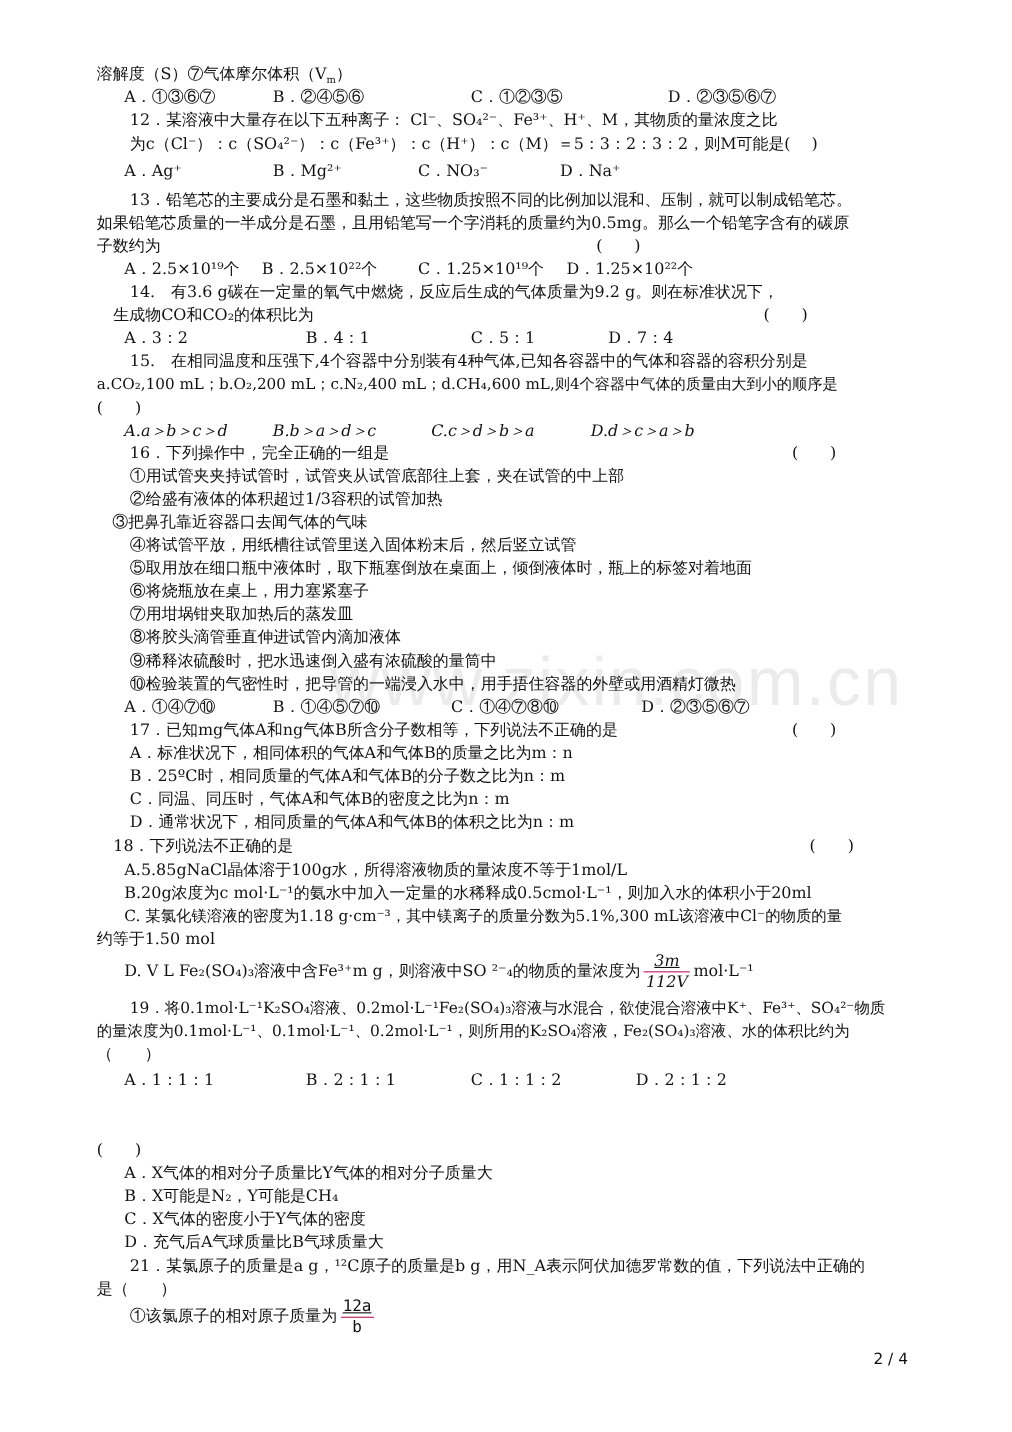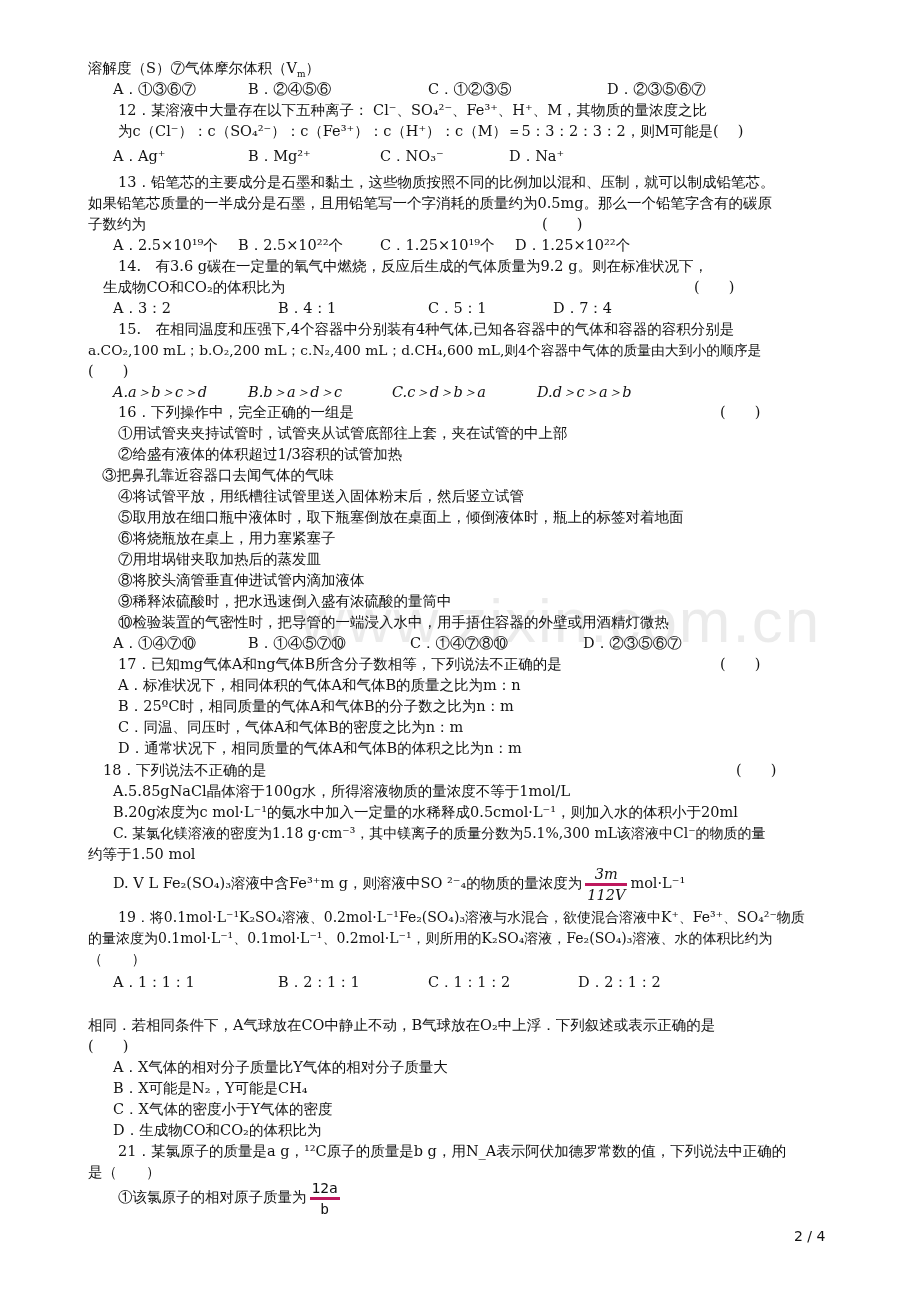--- a/index.html
+++ b/index.html
@@ -4,21 +4,21 @@
 <style>
   html, body { margin: 0; padding: 0; background: #ffffff; }
   body { width: 920px; height: 1302px; position: relative; overflow: hidden;
          font-family: "DejaVu Serif", "Liberation Serif", serif; color: #111; }
   .page { position: absolute; left: 0; top: 0; width: 920px; height: 1302px; }
   .ln { position: absolute; font-size: 14.5px; line-height: 20px; white-space: nowrap; }
   .ln sub, .ln sup { font-size: 9px; line-height: 0; }
   .opt { position: absolute; white-space: nowrap; }
   .paren { position: absolute; white-space: pre; }
   .frac { display: inline-block; vertical-align: middle; text-align: center; margin: 0 3px; }
-  .frac .num { display: block; border-bottom: 3px solid #be185d; padding: 0 2px; font-style: italic; line-height: 18px; }
+  .frac .num { display: block; border-bottom: 1px solid #be185d; padding: 0 2px; font-style: italic; line-height: 18px; text-decoration: underline; }
   .frac .den { display: block; padding: 0 2px; font-style: italic; line-height: 18px; }
   .frac.mono .num, .frac.mono .den { font-family: "DejaVu Sans Mono", "Liberation Mono", monospace; font-style: normal; }
   .watermark { position: absolute; left: 300px; top: 585px; font-family: "Liberation Sans", sans-serif;
                font-size: 62px; color: rgba(0,0,0,0.08); letter-spacing: 2px; pointer-events: none; }
   .pagenum { position: absolute; left: 794px; top: 1228px; font-family: "DejaVu Sans", sans-serif; font-size: 14px; }
 </style>
 </head>
 <body>
 
 <div class="page">
@@ -112,26 +112,25 @@
   <div class="ln" style="left:118px;top:907px;font-size:14px;">19．将0.1mol·L⁻¹K₂SO₄溶液、0.2mol·L⁻¹Fe₂(SO₄)₃溶液与水混合，欲使混合溶液中K⁺、Fe³⁺、SO₄²⁻物质</div>
   <div class="ln" style="left:88px;top:928px;font-size:14px;">的量浓度为0.1mol·L⁻¹、0.1mol·L⁻¹、0.2mol·L⁻¹，则所用的K₂SO₄溶液，Fe₂(SO₄)₃溶液、水的体积比约为</div>
   <div class="ln paren" style="left:88px;top:949px;">（　　）</div>
   <div class="ln" style="top:972px;left:0;width:920px;">
     <span class="opt" style="left:113px">A．1：1：1</span>
     <span class="opt" style="left:278px">B．2：1：1</span>
     <span class="opt" style="left:428px">C．1：1：2</span>
     <span class="opt" style="left:578px">D．2：1：2</span>
   </div>
 
-  <div class="ln" style="left:88px;top:1015px;">相同．若相同条件下，A气球放在CO中静止不动，B气球放在O₂中上浮．下列叙述或表示正确的是</div>
   <div class="ln paren" style="left:88px;top:1036px;">(　　)</div>
   <div class="ln" style="left:113px;top:1057px;">A．X气体的相对分子质量比Y气体的相对分子质量大</div>
   <div class="ln" style="left:113px;top:1078px;">B．X可能是N₂，Y可能是CH₄</div>
   <div class="ln" style="left:113px;top:1099px;">C．X气体的密度小于Y气体的密度</div>
-  <div class="ln" style="left:113px;top:1120px;">D．生成物CO和CO₂的体积比为</div>
+  <div class="ln" style="left:113px;top:1120px;">D．充气后A气球质量比B气球质量大</div>
 
   <div class="ln" style="left:118px;top:1141px;">21．某氯原子的质量是a g，¹²C原子的质量是b g，用N_A表示阿伏加德罗常数的值，下列说法中正确的</div>
   <div class="ln" style="left:88px;top:1162px;">是（　　）</div>
   <div class="ln" style="left:118px;top:1178px;line-height:38px;">
     <span>①该氯原子的相对原子质量为</span><span class="frac mono"><span class="num">12a</span><span class="den">b</span></span>
   </div>
 
   <div class="pagenum">2 / 4</div>
 </div>
 

